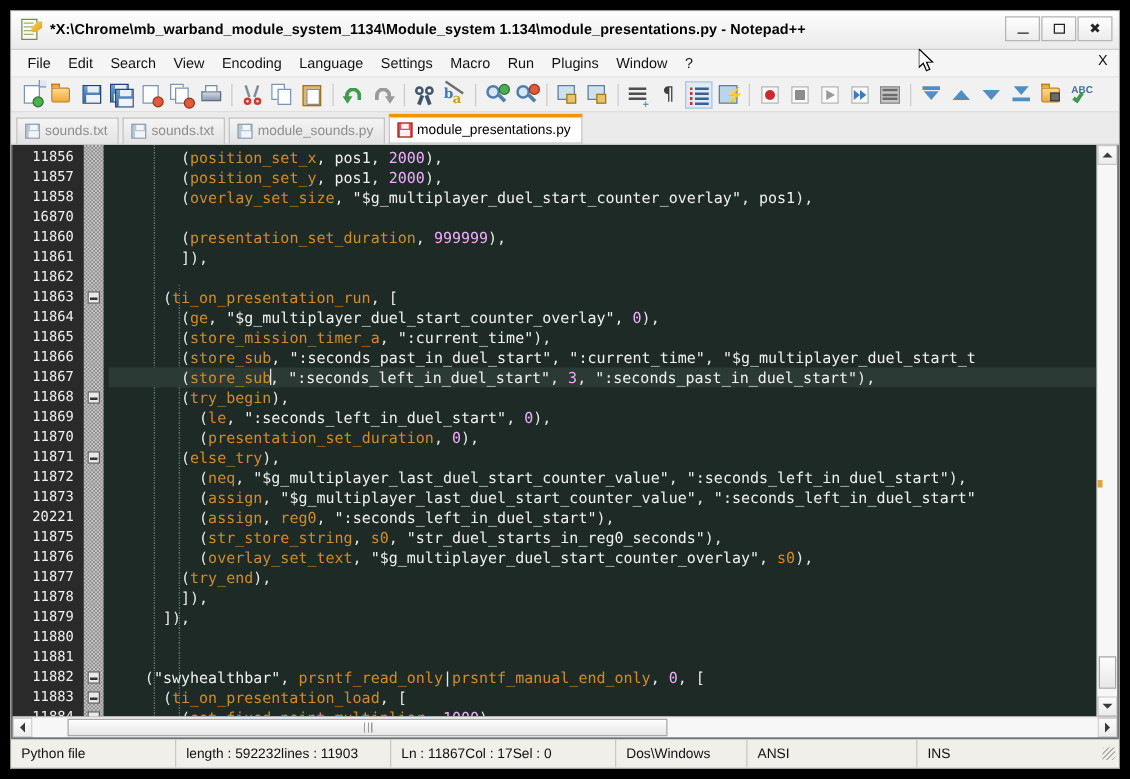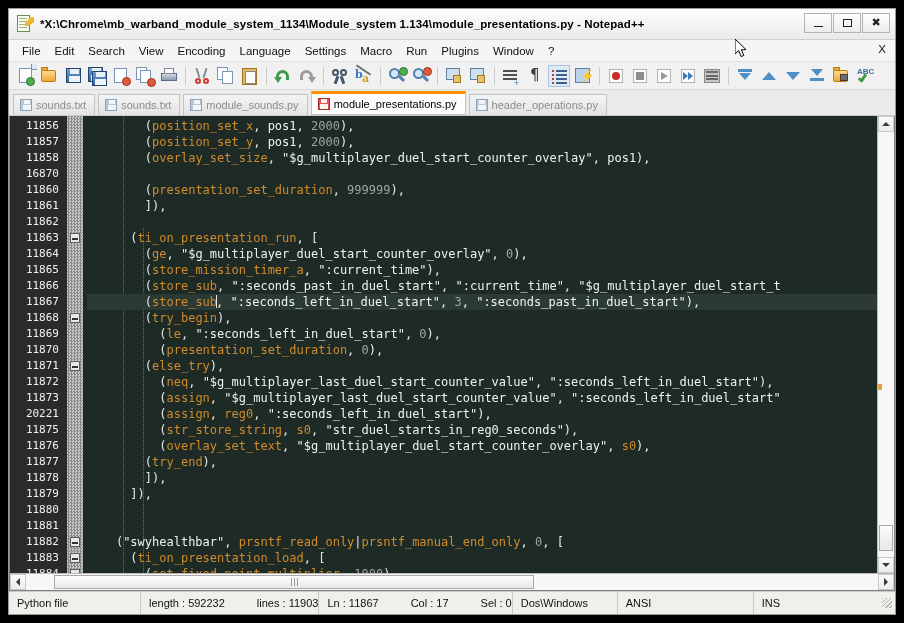--- a/index.html
+++ b/index.html
@@ -83,21 +83,21 @@
   #foldmargin .fbox{position:absolute;left:3px;width:10px;height:10px;background:#e9e9e9;
                     border:1px solid #5d5d5d;box-sizing:border-box;}
   #foldmargin .fbox::before{content:"";position:absolute;left:1px;top:4px;width:6px;height:2px;background:#333;}
   #codearea{flex:1 1 auto;position:relative;background:#1d2a26;overflow:hidden;padding-top:2px;}
   #code{font-family:"DejaVu Sans Mono",monospace;font-size:12px;line-height:16px;
         white-space:pre;color:#e6e6e6;position:relative;padding-left:4px;}
   #code .ln{height:16px;line-height:16px;position:relative;}
   #code .ln.cur{background:#2c3a35;}
   .kw{color:#d08b2a;}
   .str{color:#f0f0f0;}
-  .num{color:#a3a3a3;}
+  .num{color:#f0abfc;}
   .pun{color:#e8e8e8;}
   .caret{display:inline-block;width:1px;height:13px;background:#e6e6e6;vertical-align:-2px;margin:0 -1px;}
   #indent-guide{position:absolute;left:40px;top:0;bottom:0;width:1px;
      background:repeating-linear-gradient(to bottom,#5f6f69 0 1px,transparent 1px 2px);}
   #indent-guide2{position:absolute;left:60px;top:112px;height:352px;width:1px;
      background:repeating-linear-gradient(to bottom,#5f6f69 0 1px,transparent 1px 2px);}
 
   
   #vscroll{flex:0 0 17px;background:#f4f4f4;border-left:1px solid #b9b9b9;
            display:flex;flex-direction:column;box-sizing:border-box;}
@@ -121,21 +121,21 @@
           background:linear-gradient(#fdfdfd,#e7e7e7);border:1px solid #a8a8a8;box-sizing:border-box;
           display:flex;align-items:center;justify-content:center;}
   #hthumb .grip{width:7px;height:8px;
       background:repeating-linear-gradient(to right,#9a9a9a 0 1px,transparent 1px 3px);}
 
   
   #statusbar{height:22px;flex:0 0 22px;display:flex;align-items:center;background:#f0efe9;
              border-top:1px solid #cccccc;font-size:11px;color:#111;}
   .st{height:100%;display:flex;align-items:center;padding-left:8px;box-sizing:border-box;
       border-right:1px solid #c8c8c8;white-space:nowrap;}
-  .st span+span{margin-left:32px;text-align:right;}
+  .st span+span{margin-left:0;text-align:right;}
   #st-type{flex:0 0 132px;}
   #st-len{flex:0 0 172px;}
   #st-pos{flex:0 0 180px;}
   #st-eol{flex:0 0 105px;}
   #st-enc{flex:0 0 136px;}
   #st-ins{flex:1 1 auto;border-right:none;}
   #grip{margin-left:auto;margin-right:3px;width:10px;height:10px;
         background:repeating-linear-gradient(135deg,#b0b0b0 0 1px,transparent 1px 3px);}
 
   
@@ -362,27 +362,20 @@
           <b></b>
         </span>
       <span>module_sounds.py</span>
     </div>
     <div class="tab active">
       <span class="tdisk">
           <i></i>
           <b></b>
         </span>
       <span>module_presentations.py</span>
-    </div>
-    <div class="tab">
-      <span class="tdisk">
-          <i></i>
-          <b></b>
-        </span>
-      <span>header_operations.py</span>
     </div>
   </div>
 
   <div id="editor-wrap">
     <div id="editor-row">
       <div id="gutter">
         <div id="linenos">
             <div>11856</div>
             <div>11857</div>
             <div>11858</div>

